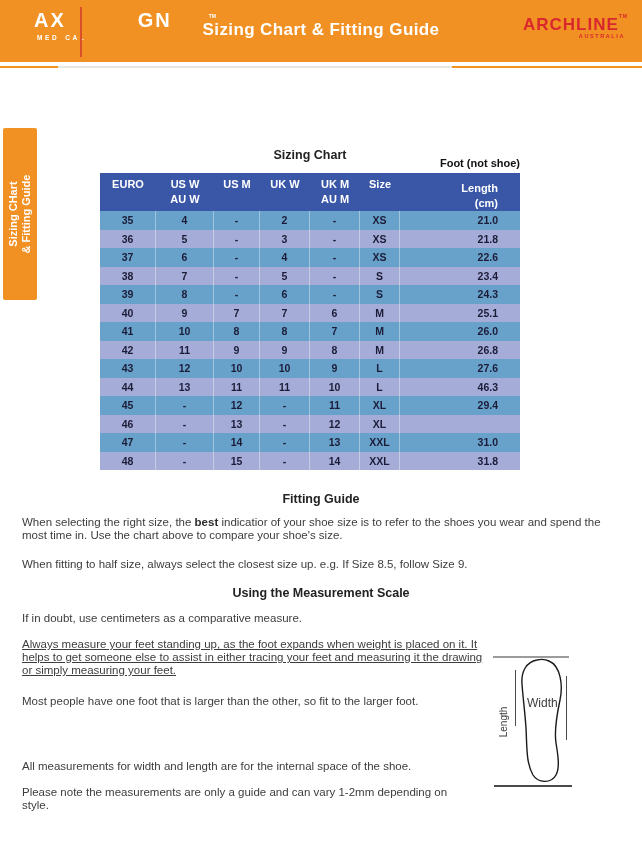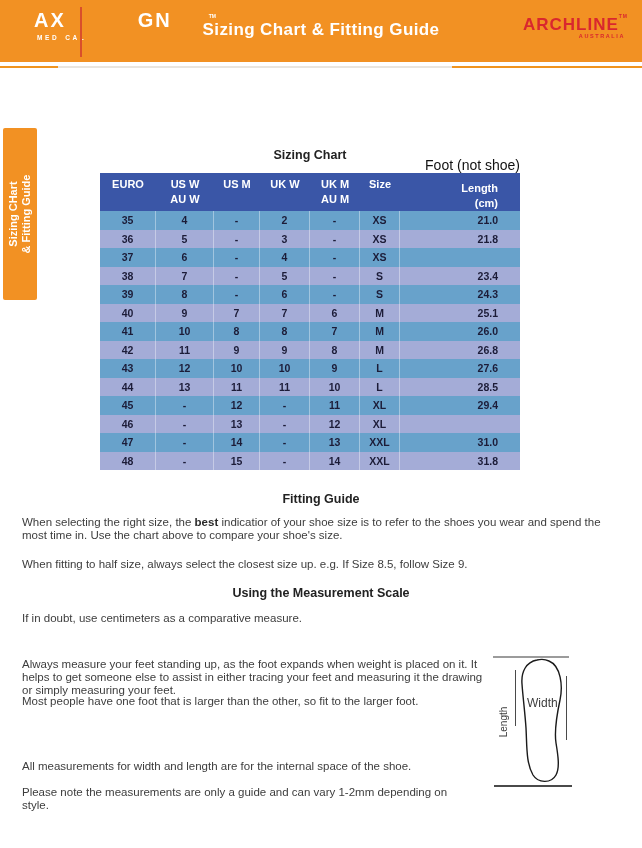--- a/index.html
+++ b/index.html
@@ -29,21 +29,21 @@
 
   
   .side-tab { position:absolute; left:3px; top:128px; width:34px; height:172px; background:#F29123; border-radius:2px; }
   .side-tab-text { position:absolute; left:50%; top:50%; transform:translate(-50%,-50%) rotate(-90deg);
     white-space:nowrap; text-align:center; color:#fff; font-weight:bold; font-size:11px; line-height:13px; }
 
   
   .chart-title { position:absolute; left:100px; top:148px; width:420px; text-align:center;
     font-size:12.5px; font-weight:bold; color:#222; }
   .foot-note { position:absolute; left:350px; top:157px; width:170px; text-align:right;
-    font-size:14px; font-weight:normal; color:#111; }
+    font-size:11px; font-weight:bold; color:#111; }
 
   .sizing-table { position:absolute; left:100px; top:173px; width:420px; }
   .thead { display:flex; height:38px; background:#3A56A7; color:#fff; }
   .hcell { display:flex; flex-direction:column; justify-content:flex-start; padding-top:4px;
     font-size:11px; font-weight:bold; line-height:15px; text-align:center; }
   .trow { display:flex; height:18.5px; }
   .trow.blu { background:#68A2CB; }
   .trow.lav { background:#A4ACD7; }
   .cell { display:flex; align-items:center; justify-content:center;
     font-size:10.5px; font-weight:bold; color:#1C1C38;
@@ -160,20 +160,21 @@
           <div class="cell c5">XS</div>
           <div class="cell c6">21.8</div>
         </div>
         <div class="trow blu">
           <div class="cell c0">37</div>
           <div class="cell c1">6</div>
           <div class="cell c2">-</div>
           <div class="cell c3">4</div>
           <div class="cell c4">-</div>
           <div class="cell c5">XS</div>
+          <div class="cell c6">22.6</div>
         </div>
         <div class="trow lav">
           <div class="cell c0">38</div>
           <div class="cell c1">7</div>
           <div class="cell c2">-</div>
           <div class="cell c3">5</div>
           <div class="cell c4">-</div>
           <div class="cell c5">S</div>
           <div class="cell c6">23.4</div>
         </div>
@@ -222,21 +223,21 @@
           <div class="cell c5">L</div>
           <div class="cell c6">27.6</div>
         </div>
         <div class="trow lav">
           <div class="cell c0">44</div>
           <div class="cell c1">13</div>
           <div class="cell c2">11</div>
           <div class="cell c3">11</div>
           <div class="cell c4">10</div>
           <div class="cell c5">L</div>
-          <div class="cell c6">28.5</div>
+          <div class="cell c6">46.3</div>
         </div>
         <div class="trow blu">
           <div class="cell c0">45</div>
           <div class="cell c1">-</div>
           <div class="cell c2">12</div>
           <div class="cell c3">-</div>
           <div class="cell c4">11</div>
           <div class="cell c5">XL</div>
           <div class="cell c6">29.4</div>
         </div>
@@ -268,21 +269,21 @@
         </div>
       </div>
   </div>
 
   <div class="sec-heading" style="top:492px;">Fitting Guide</div>
   <p class="para" style="top:516px; width:602px;"><span>When selecting the right size, the </span><b class="inline">best</b><span> indicatior of your shoe size is to refer to the shoes you wear and spend the most time in. Use the chart above to compare your shoe's size.</span></p>
   <p class="para" style="top:558px; width:602px;">When fitting to half size, always select the closest size up. e.g. If Size 8.5, follow Size 9.</p>
 
   <div class="sec-heading" style="top:586px;">Using the Measurement Scale</div>
   <p class="para" style="top:612px; width:560px;">If in doubt, use centimeters as a comparative measure.</p>
-  <p class="para" style="top:658px; width:462px;">Always measure your feet standing up, as the foot expands when weight is placed on it. It helps to get someone else to assist in either tracing your feet and measuring it the drawing or simply measuring your feet.</p>
+  <p class="para" style="top:638px; width:462px;text-decoration:underline;">Always measure your feet standing up, as the foot expands when weight is placed on it. It helps to get someone else to assist in either tracing your feet and measuring it the drawing or simply measuring your feet.</p>
   <p class="para" style="top:695px; width:560px;">Most people have one foot that is larger than the other, so fit to the larger foot.</p>
   <p class="para" style="top:760px; width:560px;">All measurements for width and length are for the internal space of the shoe.</p>
   <p class="para" style="top:786px; width:452px;">Please note the measurements are only a guide and can vary 1-2mm depending on style.</p>
 
   <div class="foot-diagram">
     <div class="fd-topline"></div>
     <svg class="fd-foot" width="55" height="129" viewBox="0 0 55 129">
       <path d="M24,2 C13,4 8,14 9,26 C10,40 12,55 13,70 C14,88 13,105 20,117
                C25,125 38,126 43,117 C47,110 45,97 43,85 C41,72 44,56 47,42
                C50,28 48,8 36,3 C32,1 28,1 24,2 Z" fill="none" stroke="#1a1a1a" stroke-width="1.4"></path>

